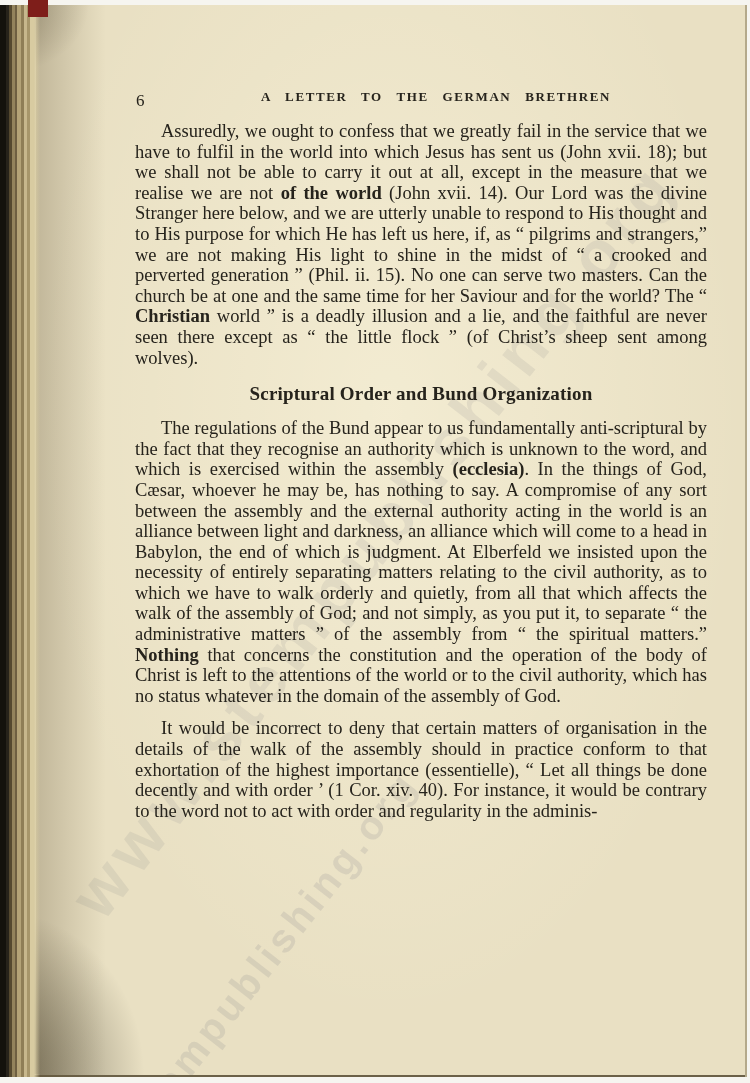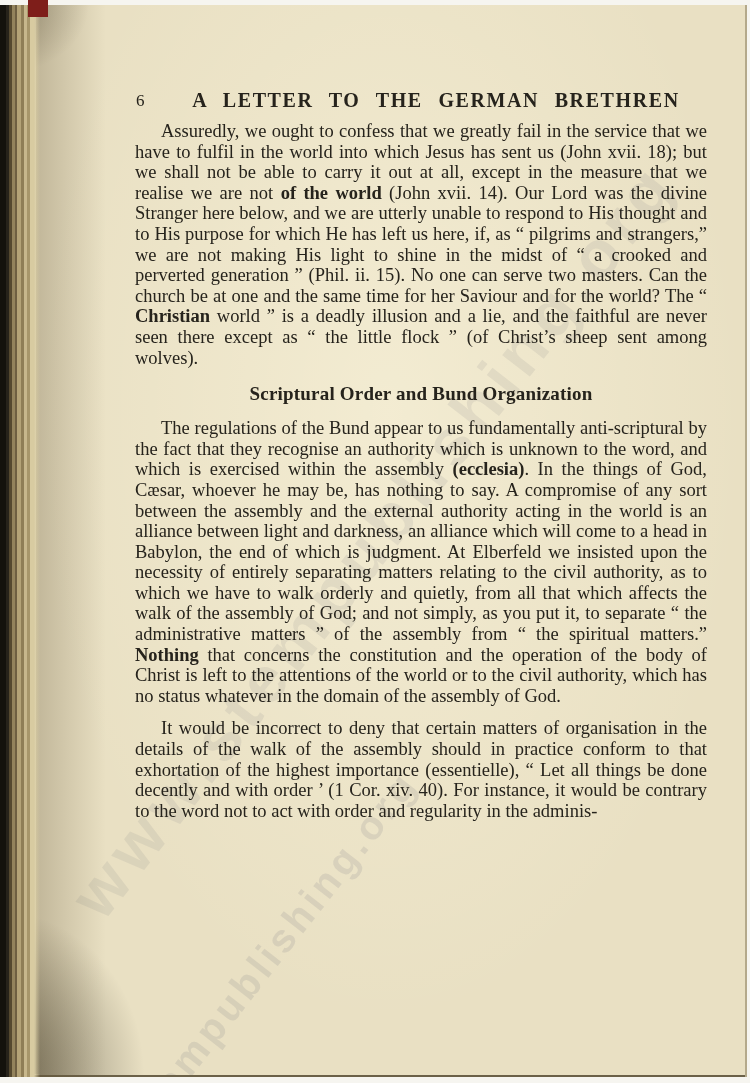--- a/index.html
+++ b/index.html
@@ -141,21 +141,21 @@
   .page-number {
     position: absolute;
     left: 1px;
     top: 2px;
     font-size: 17px;
   }
   .running-head {
     display: block;
     text-align: center;
     font-weight: 700;
-    font-size: 20px;
+    font-size: 13px;
     letter-spacing: 1.6px;
     word-spacing: 9px;
     padding-left: 30px;
   }
   .body-para {
     margin: 0 0 12px 0;
     font-size: 18.5px;
     line-height: 20.6px;
     text-align: justify;
     text-indent: 26px;

